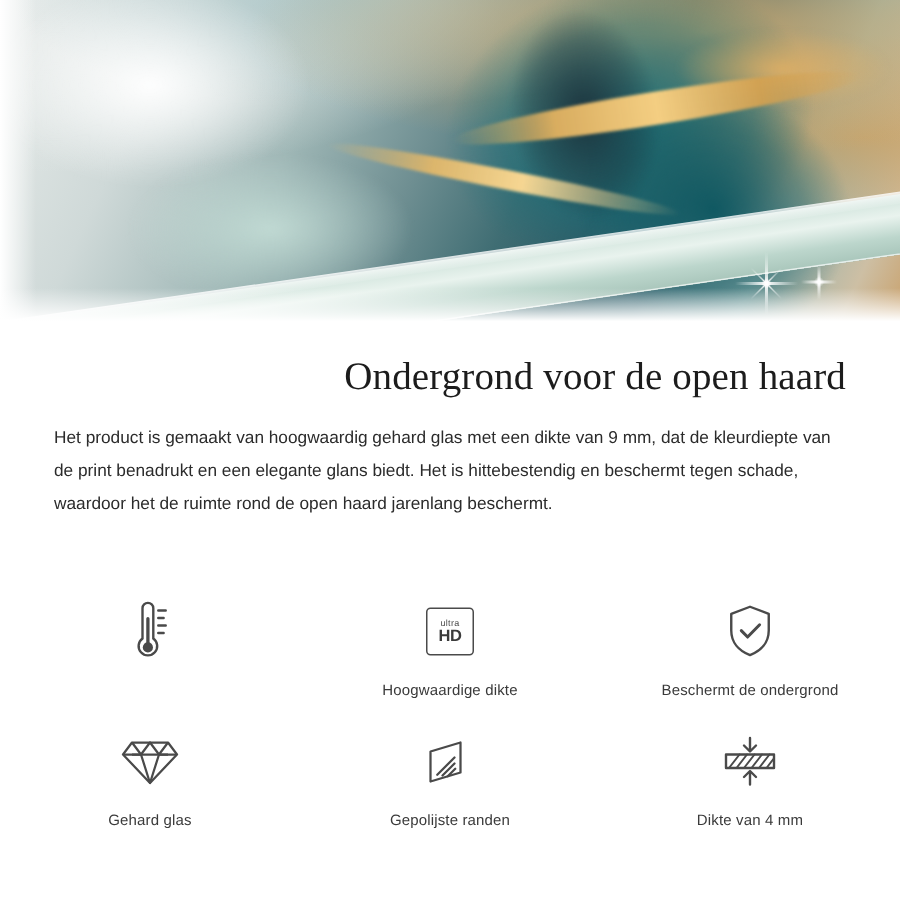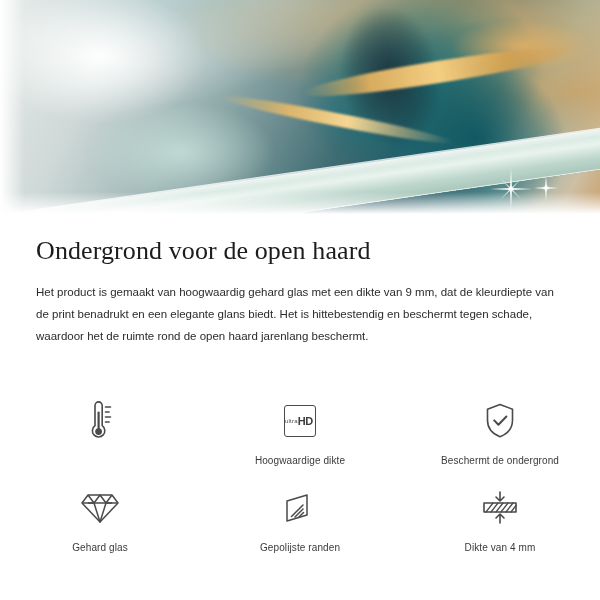--- a/index.html
+++ b/index.html
@@ -200,20 +200,21 @@
   }
   .headline {
     margin: 0;
     padding: 16px 36px 0 36px;
     font-family: "Liberation Serif", serif;
     font-weight: 400;
     font-size: 26px;
     line-height: 1.28;
     color: #1c1c1c;
     letter-spacing: 0.1px;
+    text-align: right;
   }
   .headline .l2 { display: block; }
   .body-copy {
     margin: 0;
     padding: 14px 42px 0 36px;
     font-size: 11.5px;
     line-height: 1.92;
     color: #2b2b2b;
   }
 
@@ -247,22 +248,23 @@
     text-align: center;
     line-height: 1.3;
     letter-spacing: 0.1px;
   }
   .ultrahd-box {
     width: 30px;
     height: 30px;
     border: 1.6px solid #4a4a4a;
     border-radius: 3px;
     display: flex;
-    flex-direction: row;
+    flex-direction: column;
     align-items: center;
+    justify-content: center;
     line-height: 1;
   }
   .ultrahd-box .u1 { font-size: 6px; color: #4a4a4a; letter-spacing: 0.2px; }
   .ultrahd-box .u2 { font-size: 11px; font-weight: bold; color: #3b3b3b; letter-spacing: -0.3px; }
 </style>
 </head>
 <body>
 
 <div class="page">
 

